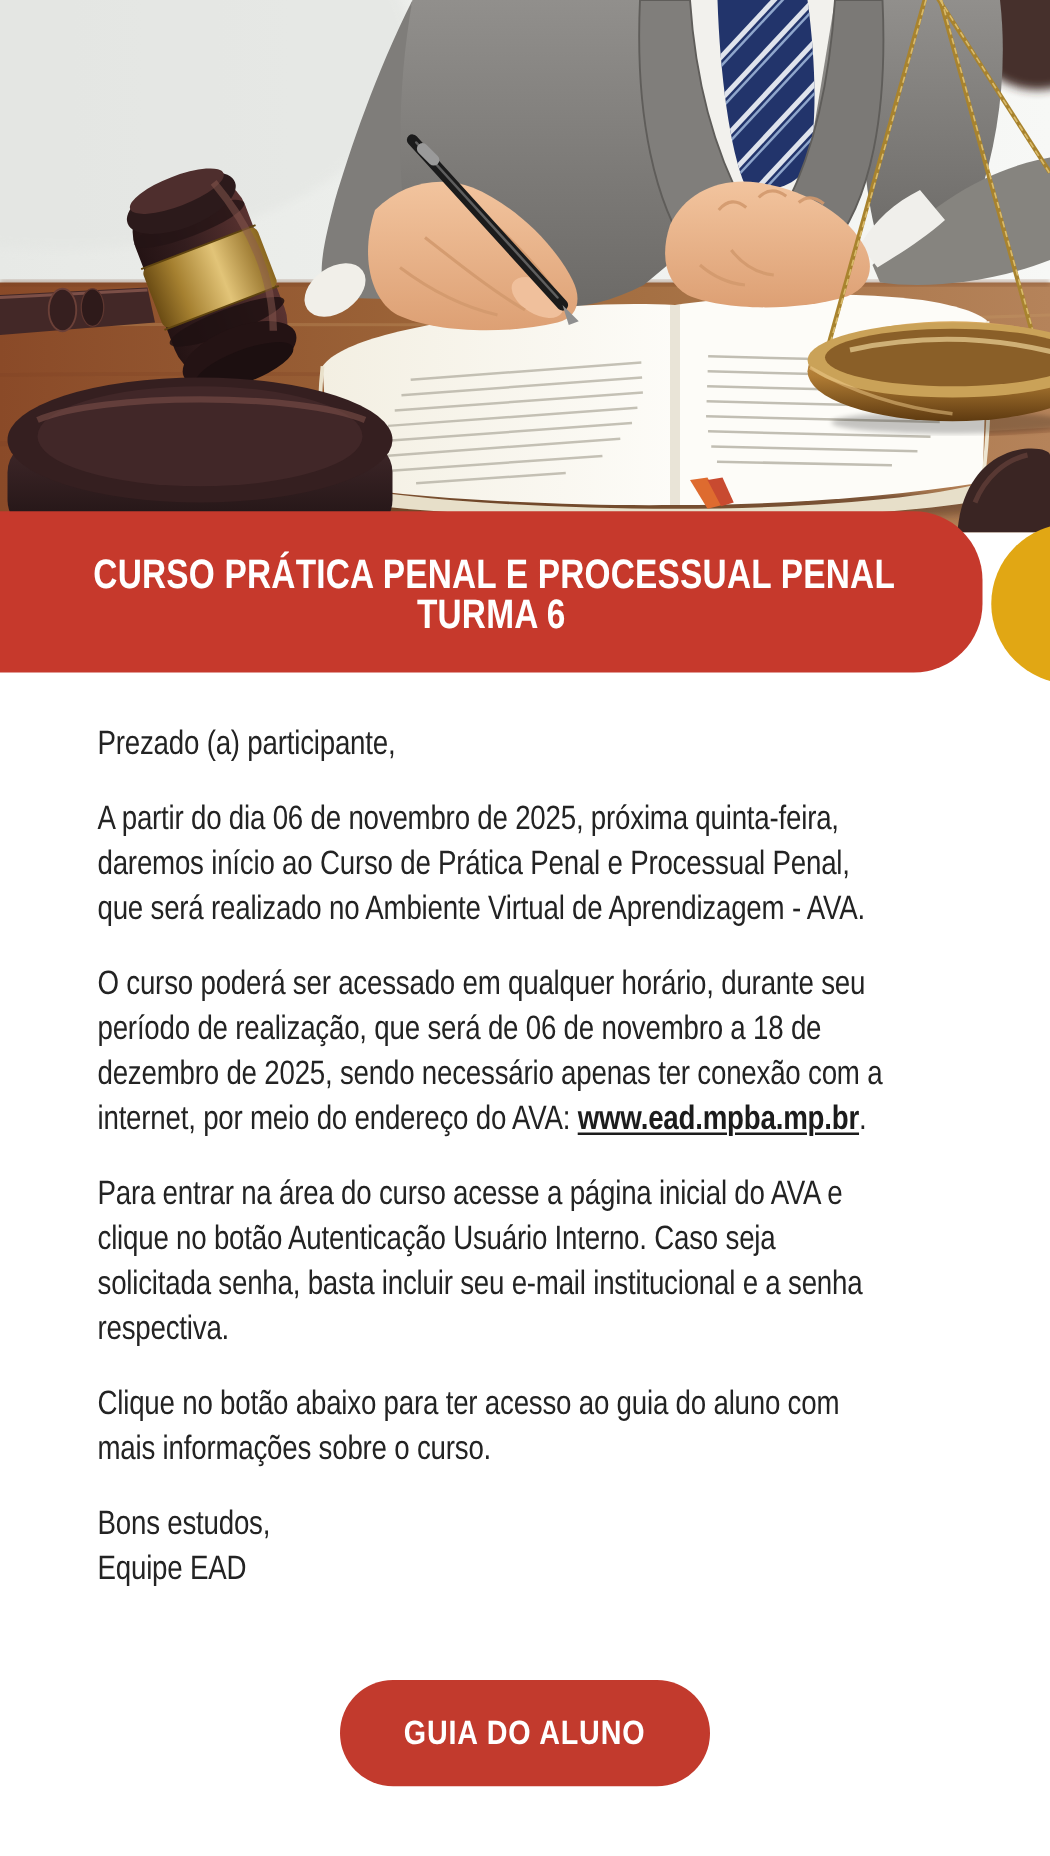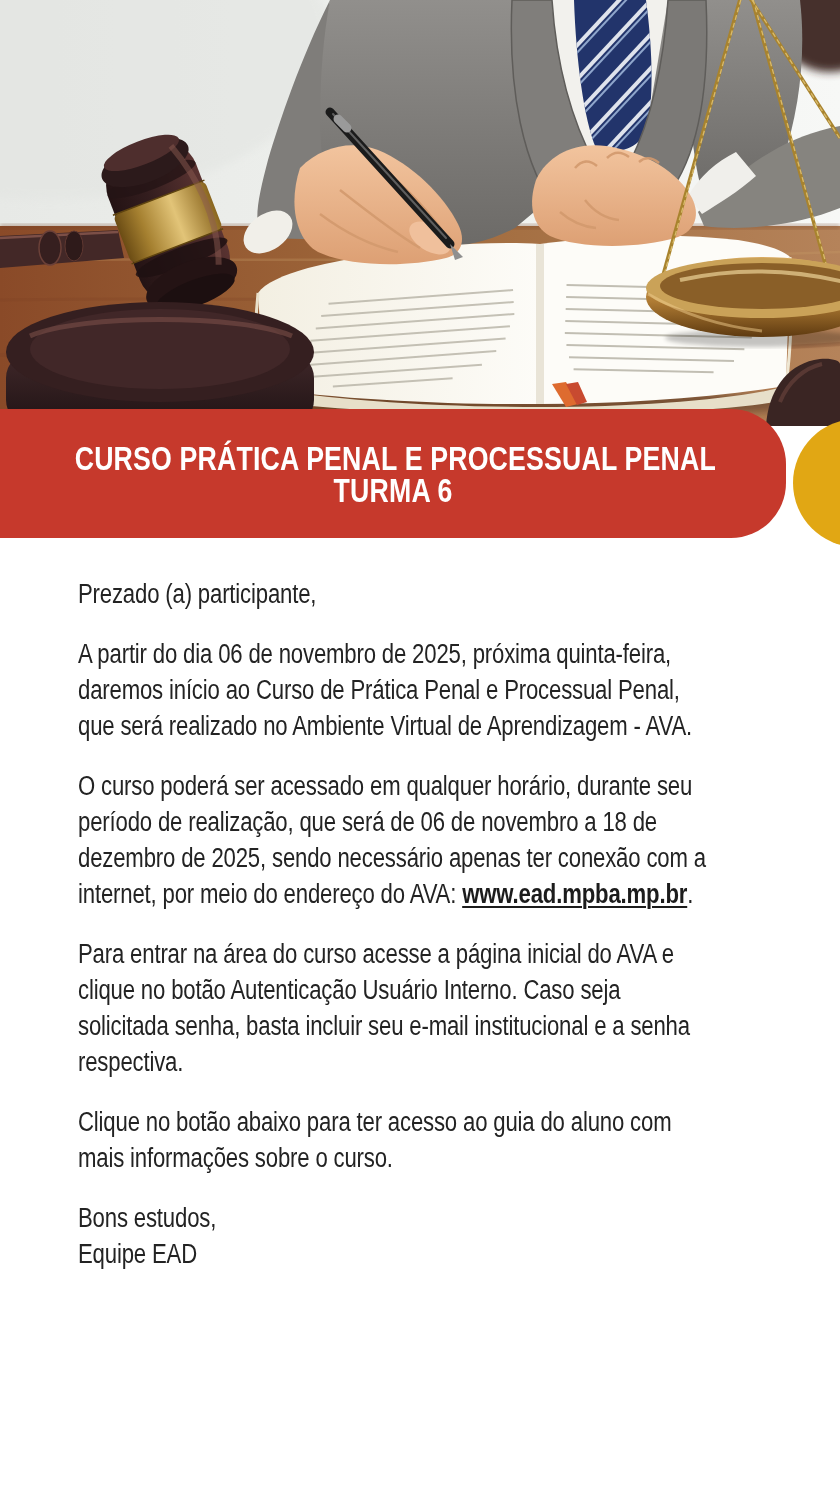--- a/index.html
+++ b/index.html
@@ -279,15 +279,20 @@
 clique no botão Autenticação Usuário Interno. Caso seja
 solicitada senha, basta incluir seu e-mail institucional e a senha
 respectiva.</p>
 
     <p>Clique no botão abaixo para ter acesso ao guia do aluno com
 mais informações sobre o curso.</p>
 
     <p class="signoff">Bons estudos,
 Equipe EAD</p>
 
+    <div class="btn-row">
+      <a class="cta">
+          <span>GUIA DO ALUNO</span>
+        </a>
+    </div>
   </div>
 
 </div>
 
 </body></html>

